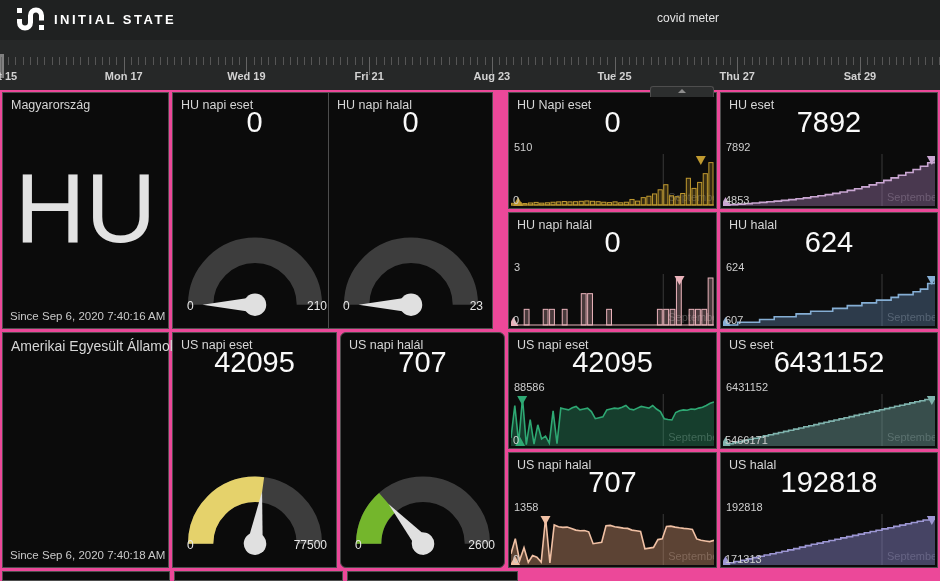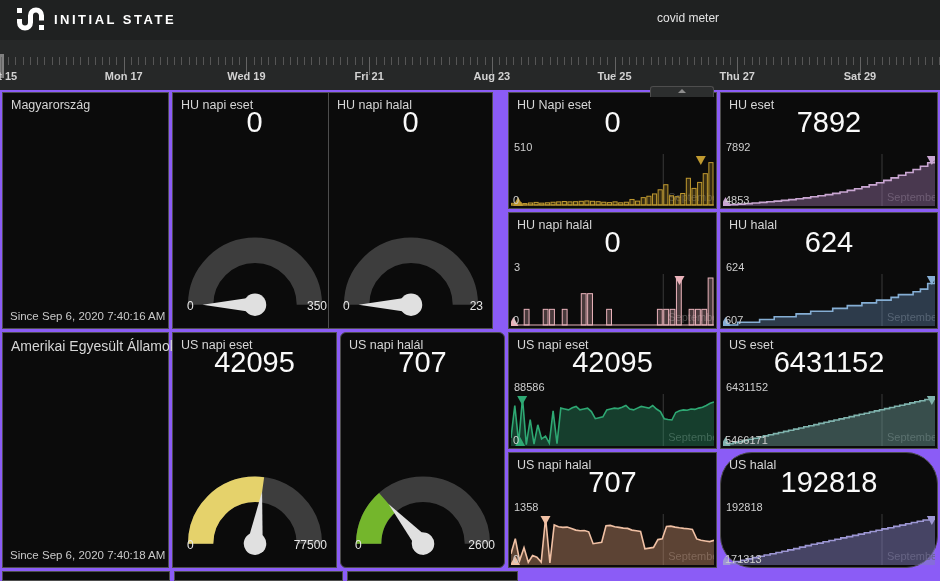--- a/index.html
+++ b/index.html
@@ -1,16 +1,16 @@
 <!DOCTYPE html>
 <html><head>
 <meta charset="utf-8">
 <style>
   html,body{margin:0;padding:0;background:#000;}
-  .page{position:relative;width:940px;height:581px;background:#8b5cf6;overflow:hidden;
+  .page{position:relative;width:940px;height:581px;background:#ec4899;overflow:hidden;
         font-family:"Liberation Sans","DejaVu Sans",sans-serif;color:#ddd;}
   
   .header{position:absolute;left:0;top:0;width:940px;height:40px;background:#1f2121;}
   .logo{position:absolute;left:16px;top:7px;width:30px;height:26px;}
   .brand{position:absolute;left:54px;top:12px;font-size:13px;font-weight:700;letter-spacing:2.5px;color:#fff;white-space:nowrap;}
   .dash-title{position:absolute;left:73.2%;top:11px;transform:translateX(-50%);font-size:12px;color:#e3e3e3;}
   
   .ruler{position:absolute;left:0;top:40px;width:940px;height:50px;background:#262828;overflow:hidden;}
   .scrub{position:absolute;left:0;top:14px;width:4px;height:24px;background:#808080;}
   .tick{position:absolute;top:17px;width:1px;height:8px;background:#565656;}
@@ -26,21 +26,21 @@
   #t-hu-c1{left:508px;top:92px; width:209px;height:117px;}
   #t-hu-c2{left:720px;top:92px; width:218px;height:117px;}
   #t-hu-c3{left:508px;top:212px;width:209px;height:117px;}
   #t-hu-c4{left:720px;top:212px;width:218px;height:117px;}
   #t-us   {left:2px;  top:332px;width:167px;height:236px;}
   #t-us-g1{left:172px;top:332px;width:165px;height:236px;}
   #t-us-g2{left:340px;top:332px;width:165px;height:236px;border-radius:6px;}
   #t-us-c1{left:508px;top:332px;width:209px;height:117px;}
   #t-us-c2{left:720px;top:332px;width:218px;height:117px;padding-left:26px;}
   #t-us-c3{left:508px;top:452px;width:209px;height:116px;}
-  #t-us-c4{left:720px;top:452px;width:218px;height:116px;border-radius:32px;}
+  #t-us-c4{left:720px;top:452px;width:218px;height:116px;}
   .partial{position:absolute;top:571px;height:10px;background:#0b0b0b;border:1px solid #4d4d4d;box-sizing:border-box;}
   #p1{left:2px;width:168px;} #p2{left:174px;width:169px;} #p3{left:347px;width:171px;}
   .t-title{position:absolute;top:5px;left:8px;font-size:12.5px;color:#d6d6d6;white-space:nowrap;}
   .t-title.big{font-size:14px;}
   .t-value{position:absolute;top:13px;left:0;width:100%;text-align:center;font-size:29px;color:#fafafa;}
   .code{position:absolute;top:50%;left:50%;transform:translate(-50%,-52%);font-size:98px;color:#e2e2e2;}
   .since{position:absolute;bottom:6px;left:7px;font-size:11.5px;color:#c9c9c9;white-space:nowrap;}
   
   .gauge{position:absolute;bottom:12px;left:50%;transform:translateX(-50%);width:150px;height:94px;}
   .gmin{position:absolute;bottom:15px;left:14px;font-size:12px;color:#e6e6e6;}
@@ -209,35 +209,36 @@
         <div class="tick" style="left: 932.122px;"></div>
         <div class="tick" style="left: 939.34px;"></div>
       </div>
   </div>
   <div class="handle">
       <span class="tri-up"></span>
     </div>
 
   <div class="tile" id="t-hu">
     <div class="t-title">Magyarország</div>
+    <div class="code">HU</div>
     <div class="since">Since Sep 6, 2020 7:40:16 AM</div>
   </div>
 
   <div class="tile" id="t-hu-g1">
     <div class="t-title">HU napi eset</div>
     <div class="t-value">0</div>
     <svg class="gauge" viewBox="0 0 160 100">
         <path d="M 22 88 A 58 58 0 0 1 138 88" stroke="#3d3d3d" stroke-width="27" fill="none"></path>
         <g transform="rotate(0 80 88)">
           <polygon points="24,88 78,80 78,96" fill="#e0e0e0"></polygon>
           <circle cx="80" cy="88" r="12" fill="#e0e0e0"></circle>
         </g>
       </svg>
     <div class="gmin">0</div>
-    <div class="gmax">350</div>
+    <div class="gmax">210</div>
   </div>
 
   <div class="tile" id="t-hu-g2">
     <div class="t-title">HU napi halal</div>
     <div class="t-value">0</div>
     <svg class="gauge" viewBox="0 0 160 100">
         <path d="M 22 88 A 58 58 0 0 1 138 88" stroke="#3d3d3d" stroke-width="27" fill="none"></path>
         <g transform="rotate(0 80 88)">
           <polygon points="24,88 78,80 78,96" fill="#e0e0e0"></polygon>
           <circle cx="80" cy="88" r="12" fill="#e0e0e0"></circle>

